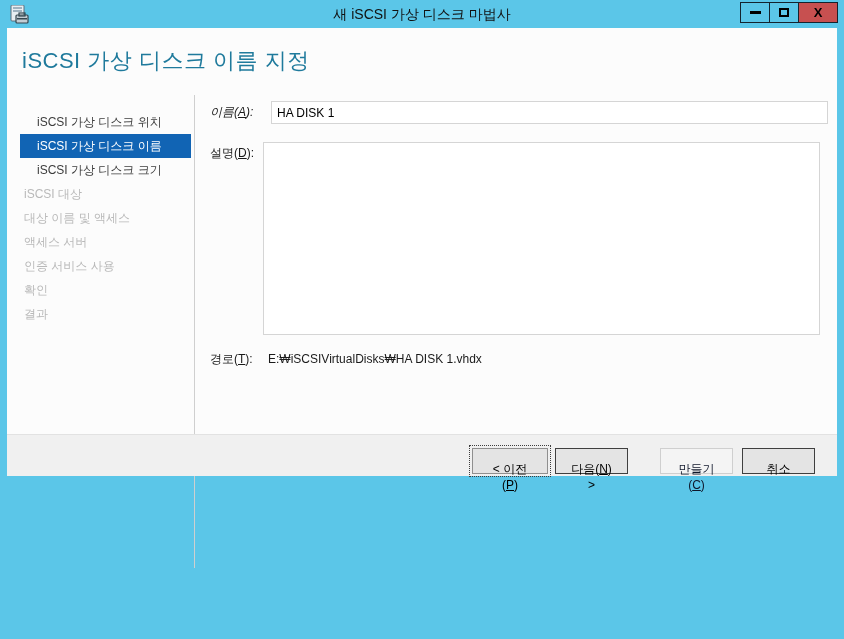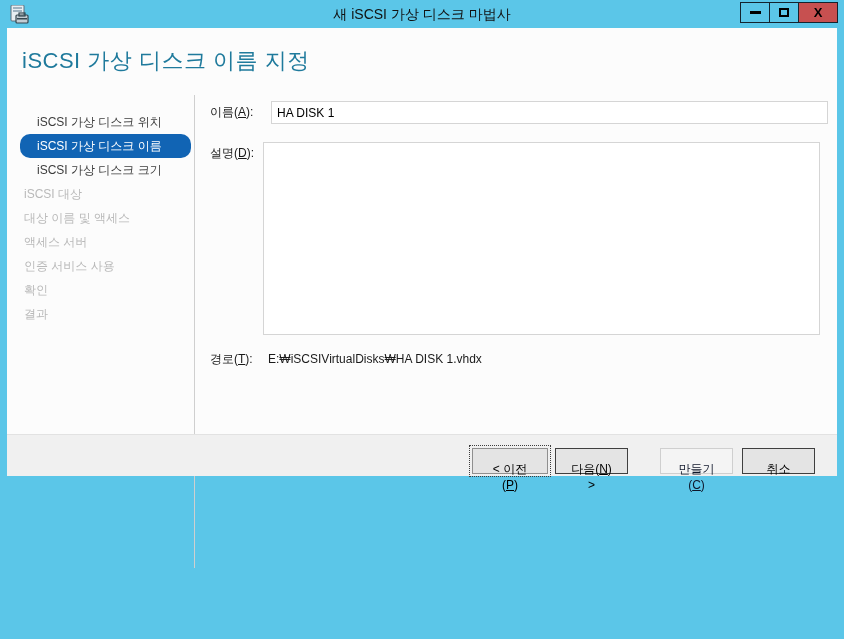--- a/index.html
+++ b/index.html
@@ -26,21 +26,21 @@
   .dlg-body { position:absolute; left:7px; top:28px; width:830px; height:448px; background:#fcfcfc; }
 
   h1.page-title { position:absolute; left:15px; top:18px; font-size:22px; font-weight:normal;
                   color:#1F7A9C; letter-spacing:0.5px; }
 
   
   ul.nav { position:absolute; left:13px; top:82px; width:171px; list-style:none; }
   ul.nav li { height:24px; line-height:24px; font-size:12px; color:#3c3c3c;
               padding-left:4px; white-space:nowrap; }
   ul.nav li.indent { padding-left:17px; }
-  ul.nav li.sel { background:#1164B4; color:#fff;border-radius:10px; }
+  ul.nav li.sel { background:#1164B4; color:#fff; }
   ul.nav li.dis { color:#b9b9b9; }
 
   .nav-divider { position:absolute; left:187px; top:67px; width:1px; height:473px; background:#cfcfcf; }
 
   
   .form-label { position:absolute; left:203px; font-size:12px; color:#1a1a1a; line-height:22px; }
   .form-label .mn, .btn .mn { text-decoration:underline; }
   .name-input { position:absolute; left:256px; top:73px; width:557px; height:23px;
                 border:1px solid #d5d5d5; background:#fff; font-size:12px; color:#000;
                 padding:0 5px; font-family:"Liberation Sans", sans-serif;margin-left:8px; }
@@ -103,21 +103,21 @@
       <li class="dis">iSCSI 대상</li>
       <li class="dis">대상 이름 및 액세스</li>
       <li class="dis">액세스 서버</li>
       <li class="dis">인증 서비스 사용</li>
       <li class="dis">확인</li>
       <li class="dis">결과</li>
     </ul>
 
     <div class="nav-divider"></div>
 
-    <label class="form-label" style="top:73px;"><span>이름(</span><span class="mn">A</span><span>):</span></label>
+    <label class="form-label" style="top:73px;font-style:italic;"><span>이름(</span><span class="mn">A</span><span>):</span></label>
     <input class="name-input" type="text" value="HA DISK 1" style="">
 
     <label class="form-label" style="top:114px;"><span>설명(</span><span class="mn">D</span><span>):</span></label>
     <textarea class="desc-textarea" style=""></textarea>
 
     <label class="form-label" style="top:320px;"><span>경로(</span><span class="mn">T</span><span>):</span></label>
     <span class="path-value">E:₩iSCSIVirtualDisks₩HA DISK 1.vhdx</span>
 
     <div class="footer">
       <button class="btn prev"><span>&lt; 이전(</span><span class="mn">P</span><span>)</span></button>

